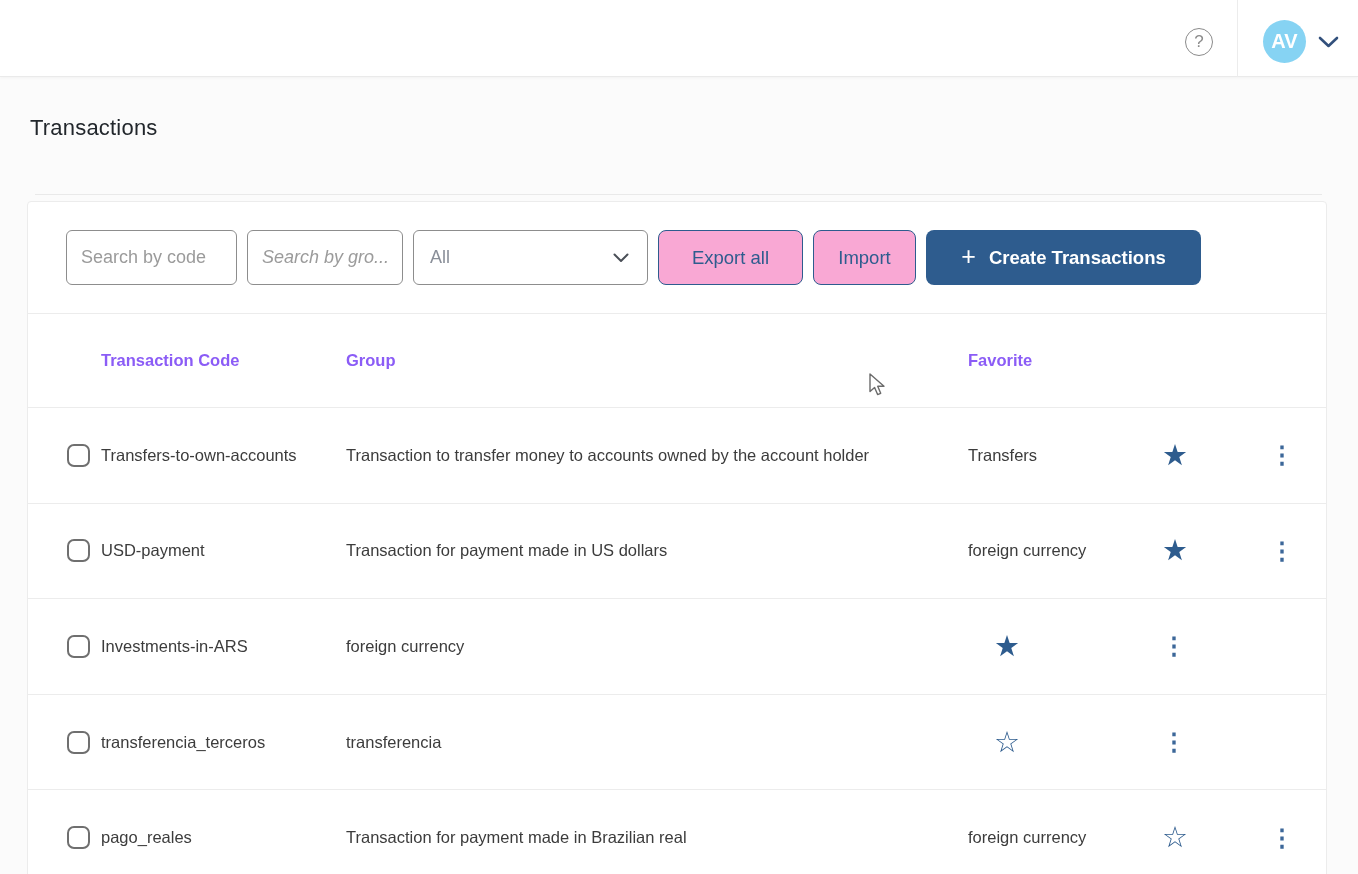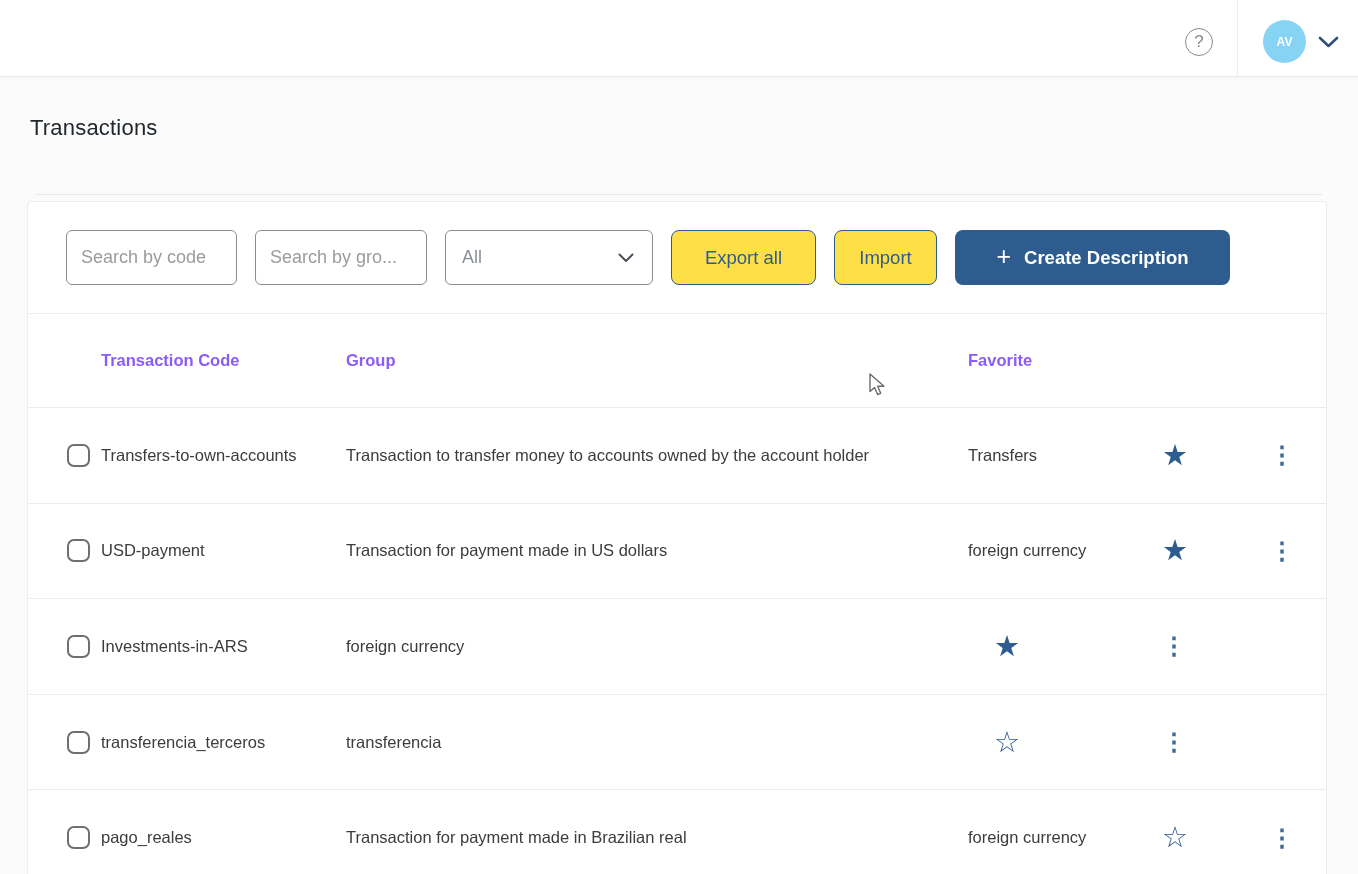--- a/index.html
+++ b/index.html
@@ -22,21 +22,21 @@
     color:#8b8b8b; font-size:17px; font-weight:500;
     display:flex; align-items:center; justify-content:center;
     cursor:pointer; background:#fff;
   }
   .topbar-divider {
     position:absolute; left:1237px; top:0; width:1px; height:77px; background:#ececec;
   }
   .avatar {
     position:absolute; left:1263px; top:20px;
     width:43px; height:43px; border-radius:50%;
-    background:#86d3f3; color:#ffffff; font-size:12px; font-weight:bold;
+    background:#86d3f3; color:#ffffff; font-size:20px; font-weight:bold;
     display:flex; align-items:center; justify-content:center; cursor:pointer;
   }
   .user-chevron { position:absolute; left:1318px; top:35px; cursor:pointer; }
 
   
   .page-title {
     position:absolute; left:30px; top:115px;
     font-size:22px; font-weight:500; color:#22272c; letter-spacing:.2px;
   }
   .hr-line {
@@ -44,42 +44,42 @@
   }
 
   .card {
     position:absolute; left:27px; top:201px; width:1300px; height:720px;
     background:#ffffff; border:1px solid #ececec; border-radius:4px 4px 0 0;
   }
 
   
   .toolbar {
     height:112px; display:flex; align-items:center;
-    padding-left:38px; gap:18px; border-bottom:1px solid #ececec;
+    padding-left:38px; gap:10px; border-bottom:1px solid #ececec;
   }
   .tinput {
     height:55px; border:1px solid #8d8d8d; border-radius:6px;
     font-family:"Liberation Sans", sans-serif;
     font-size:18px; padding:0 14px; color:#333; background:#fff; outline:none;
   }
   .tinput::placeholder { color:#9b9b9b; opacity:1; text-overflow:ellipsis; }
   .w-code  { width:171px; }
-  .w-group { width:172px; }
+  .w-group { width:156px;font-style:italic; }
   .tselect {
-    width:208px; height:55px; border:1px solid #8d8d8d; border-radius:6px;
+    width:235px; height:55px; border:1px solid #8d8d8d; border-radius:6px;
     display:flex; align-items:center; justify-content:space-between;
     padding:0 18px 0 16px; color:#8a8f99; font-size:18px; background:#fff; cursor:pointer;
   }
   .btn {
     height:55px; border-radius:8px; font-family:"Liberation Sans", sans-serif;
     font-size:18.5px; cursor:pointer;
     display:flex; align-items:center; justify-content:center;
   }
   .btn-outline {
-    border:1.6px solid #2e5c8e; color:#2e5c8e; background:#fde047; font-weight:500;
+    border:1.6px solid #2e5c8e; color:#2e5c8e; background:#f9a8d4; font-weight:500;
   }
   .w-export { width:145px; }
   .w-import { width:103px; }
   .btn-primary {
     width:275px; background:#2e5c8e; color:#ffffff; border:none; font-weight:600; gap:13px;
   }
   .btn-primary .plus { font-size:25px; font-weight:300; margin-top:-3px; }
 
   
   .thead, .trow {
@@ -144,21 +144,21 @@
       <span>
         <svg width="16" height="10" viewBox="0 0 16 10">
           <polyline points="1.5,1.5 8,8 14.5,1.5" fill="none" stroke="#4a4f57" stroke-width="2" stroke-linecap="round" stroke-linejoin="round"></polyline>
         </svg>
       </span>
     </div>
     <button class="btn btn-outline w-export">Export all</button>
     <button class="btn btn-outline w-import">Import</button>
     <button class="btn btn-primary">
       <span class="plus">+</span>
-      <span>Create Description</span>
+      <span>Create Transactions</span>
     </button>
   </div>
 
   <div class="thead">
     <div class="cell"></div>
     <div class="cell">Transaction Code</div>
     <div class="cell">Group</div>
     <div class="cell">Favorite</div>
     <div class="cell"></div>
   </div>

